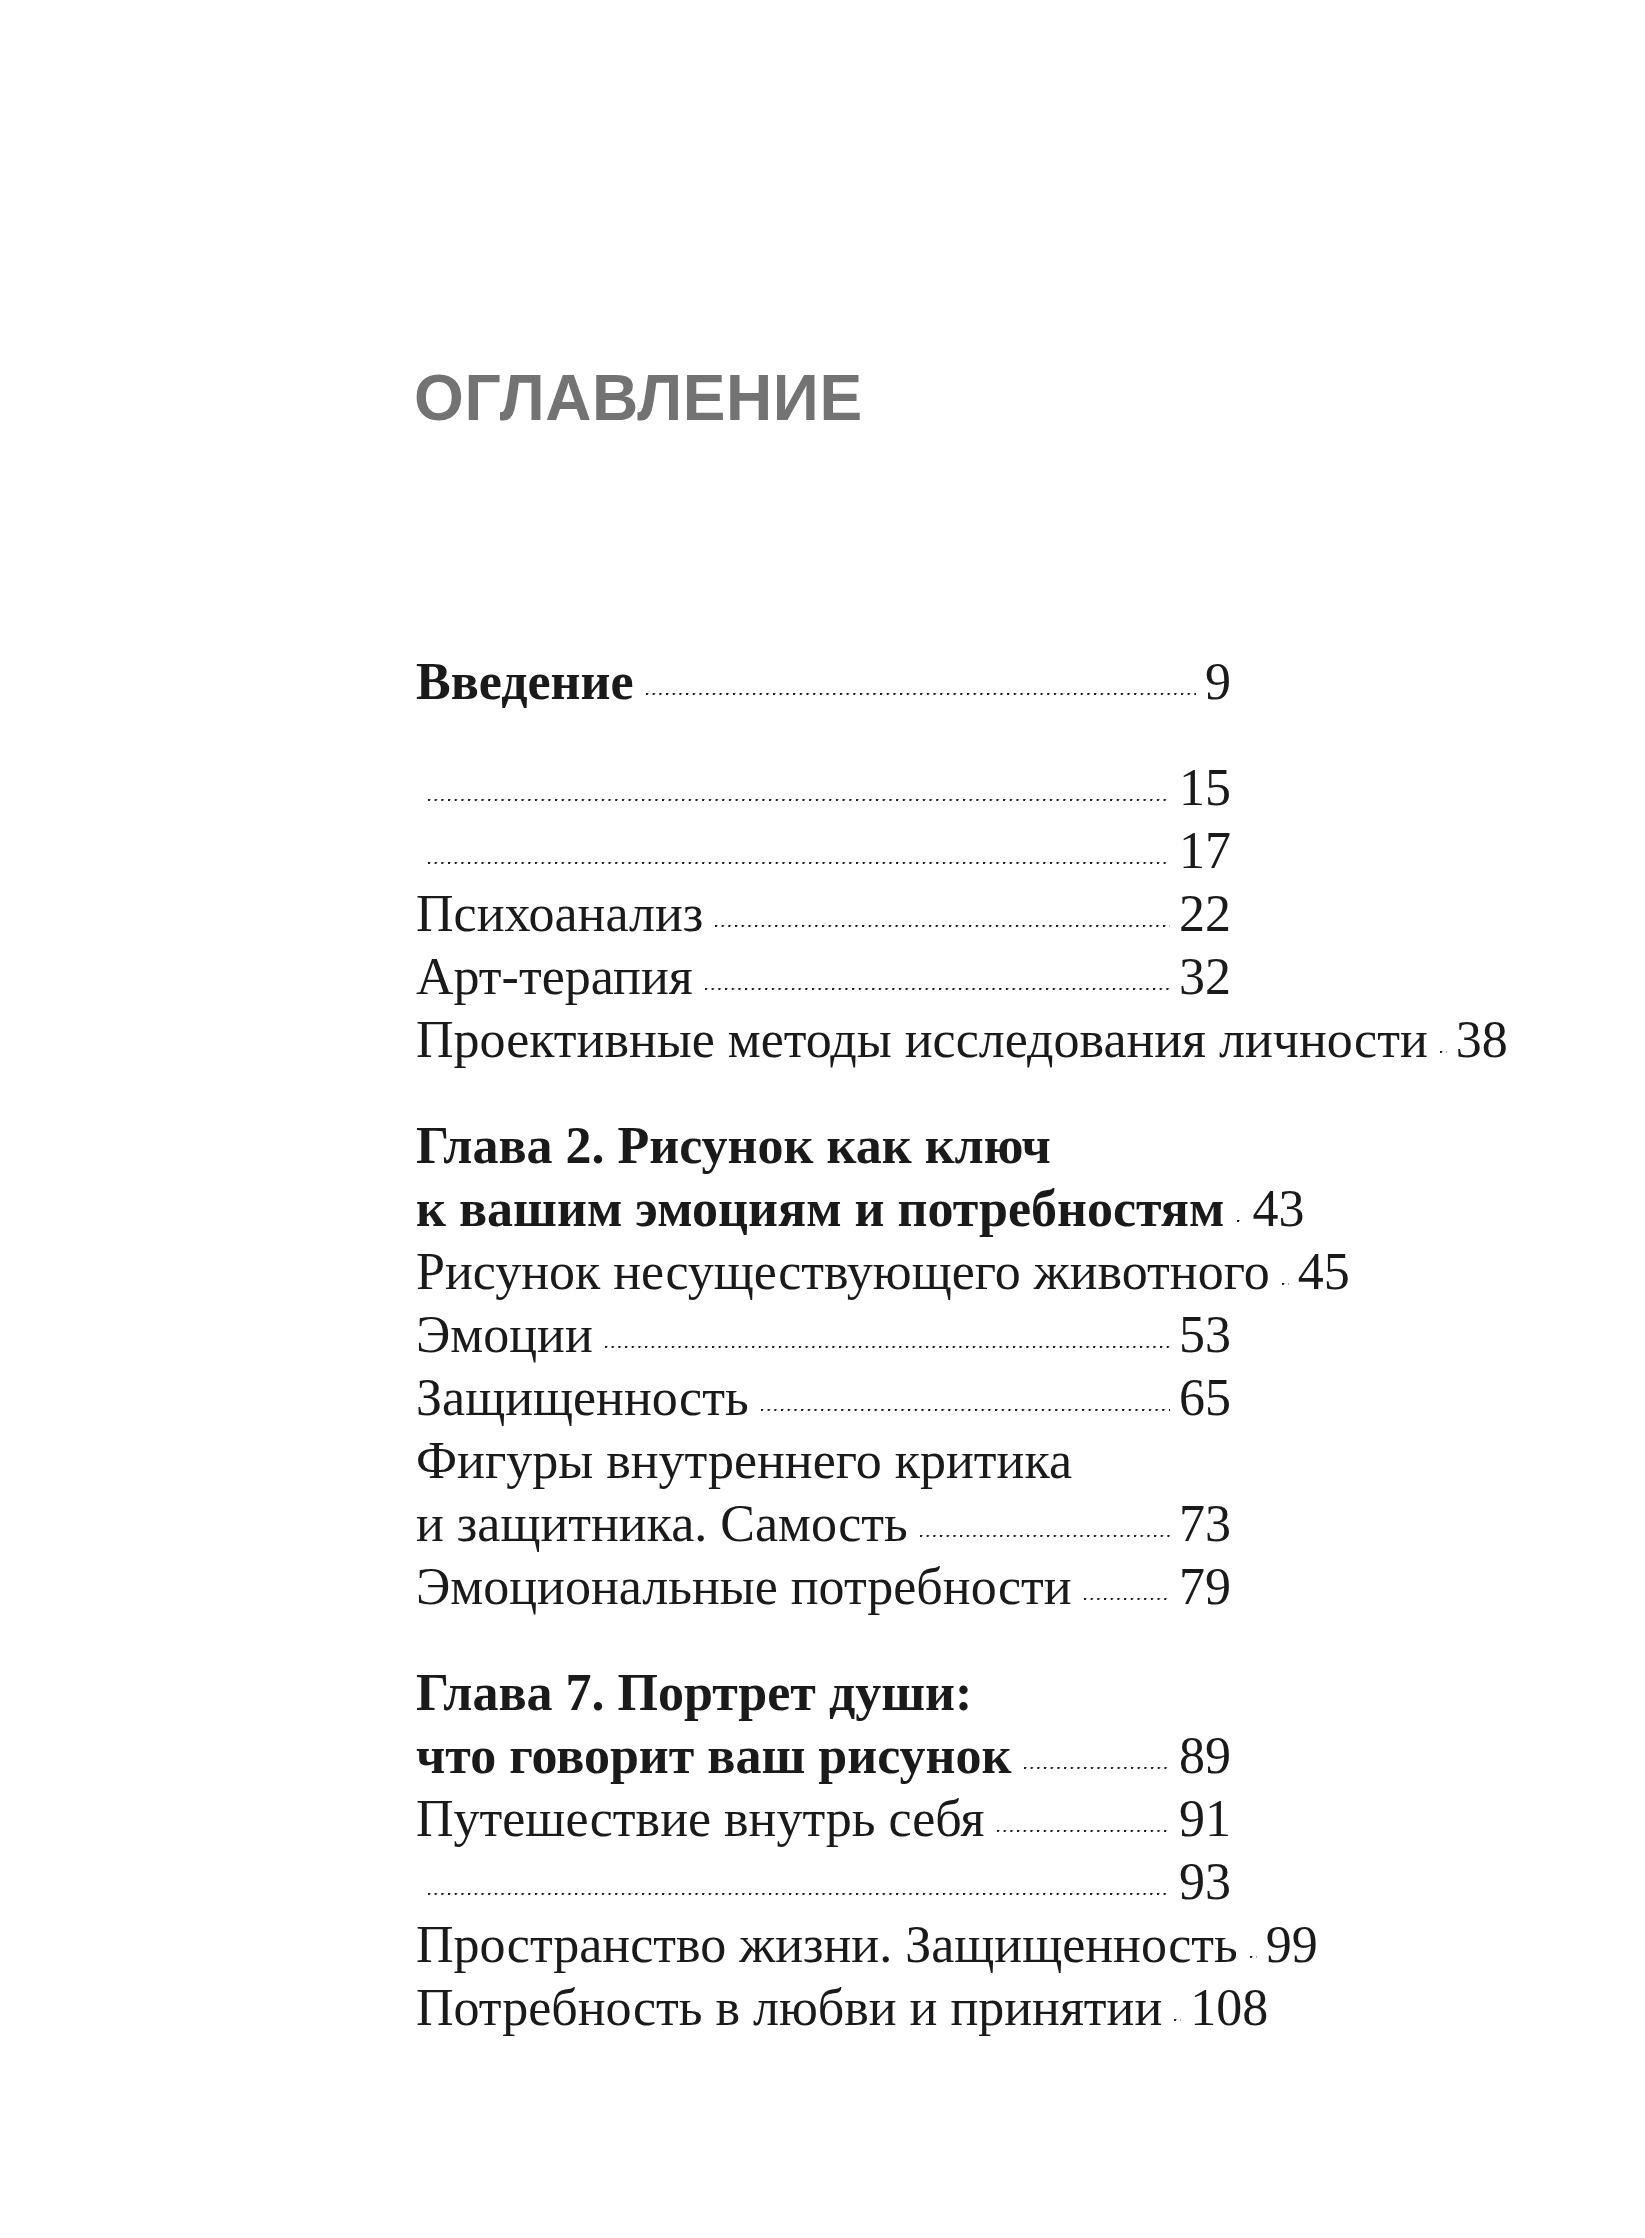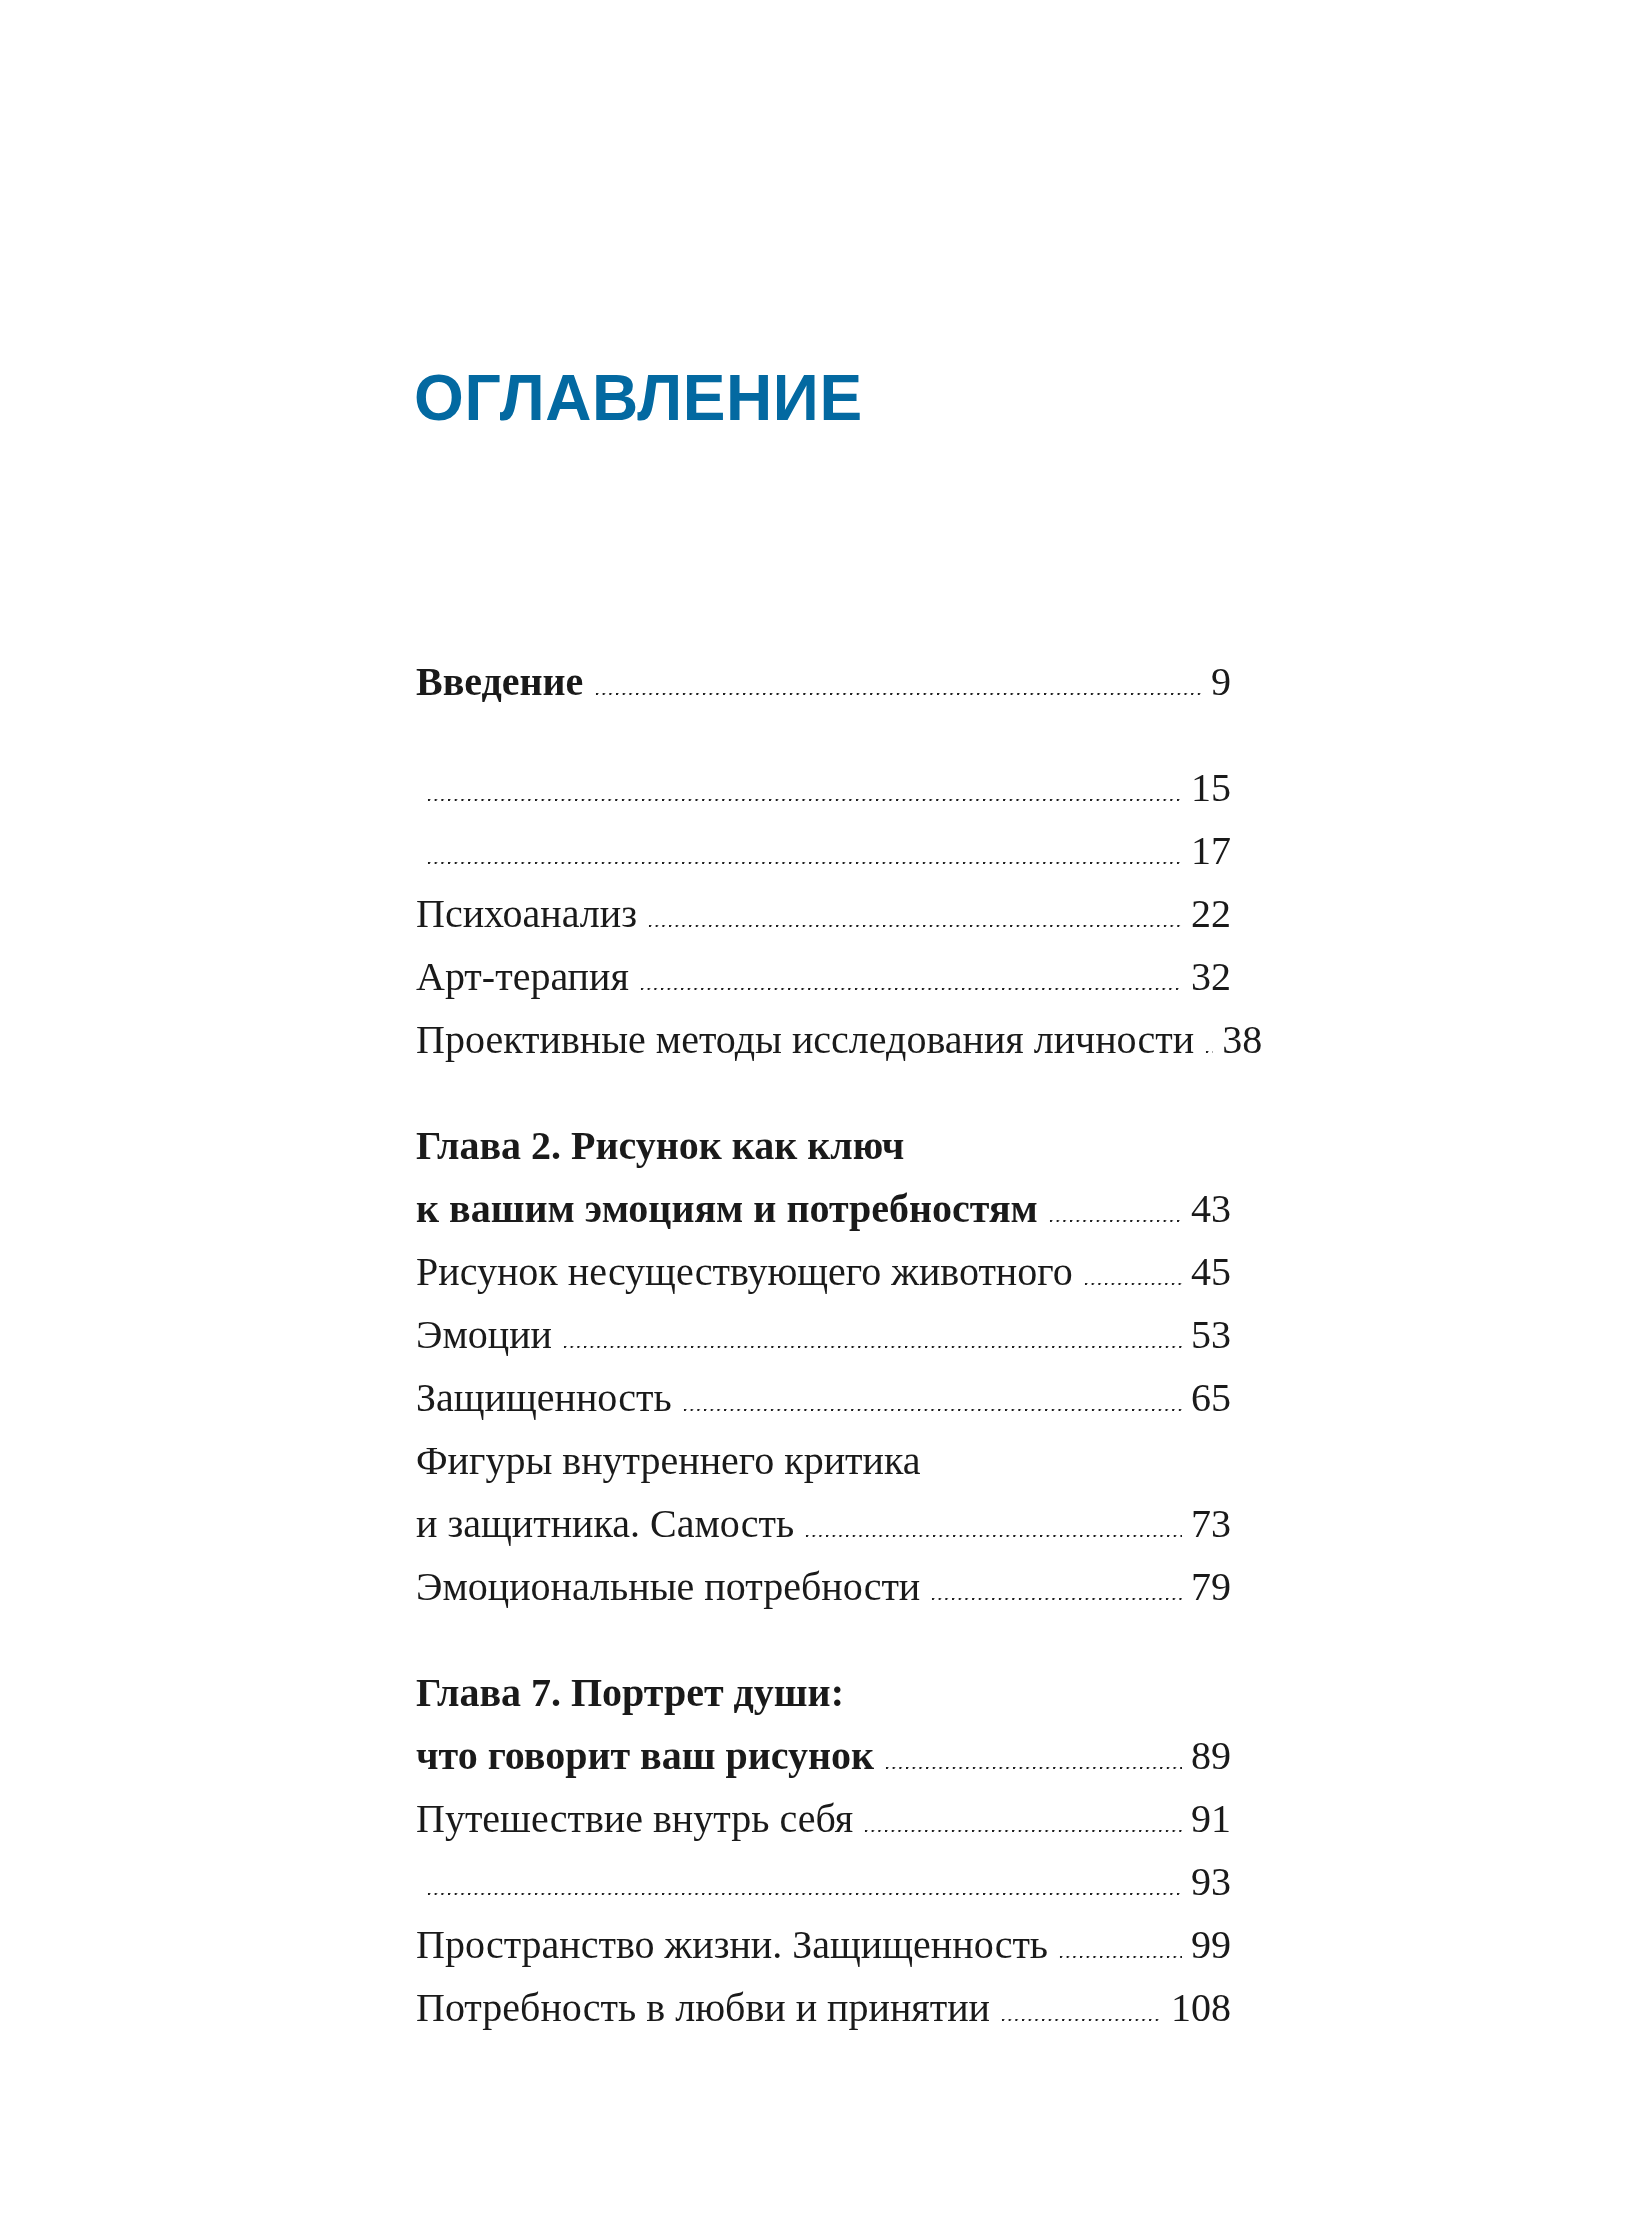--- a/index.html
+++ b/index.html
@@ -18,29 +18,29 @@
   }
   .toc-title {
     position: absolute;
     left: 414px;
     top: 323px;
     font-family: "Liberation Sans", sans-serif;
     font-weight: bold;
     font-size: 64px;
     line-height: 1;
     letter-spacing: 0.6px;
-    color: #0369a1;
+    color: #737373;
     white-space: nowrap;
   }
   .toc-list {
     position: absolute;
     left: 416px;
     top: 650px;
     width: 815px;
-    font-size: 40px;
+    font-size: 52px;
     color: #1a1a1a;
   }
   .toc-entry { }
   .toc-entry.section-gap { margin-top: 43px; }
   .toc-row {
     display: flex;
     align-items: center;
     height: 63px;
     white-space: nowrap;
   }

